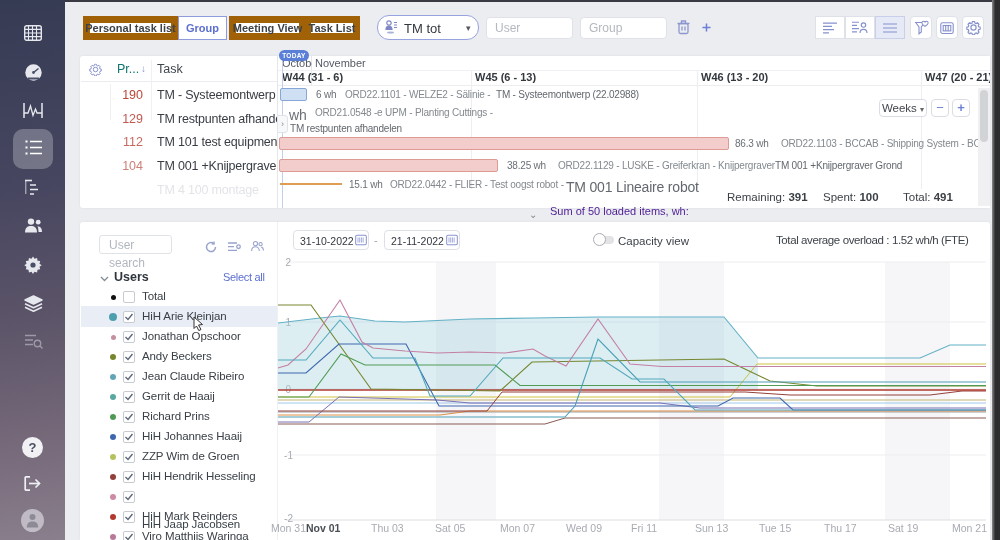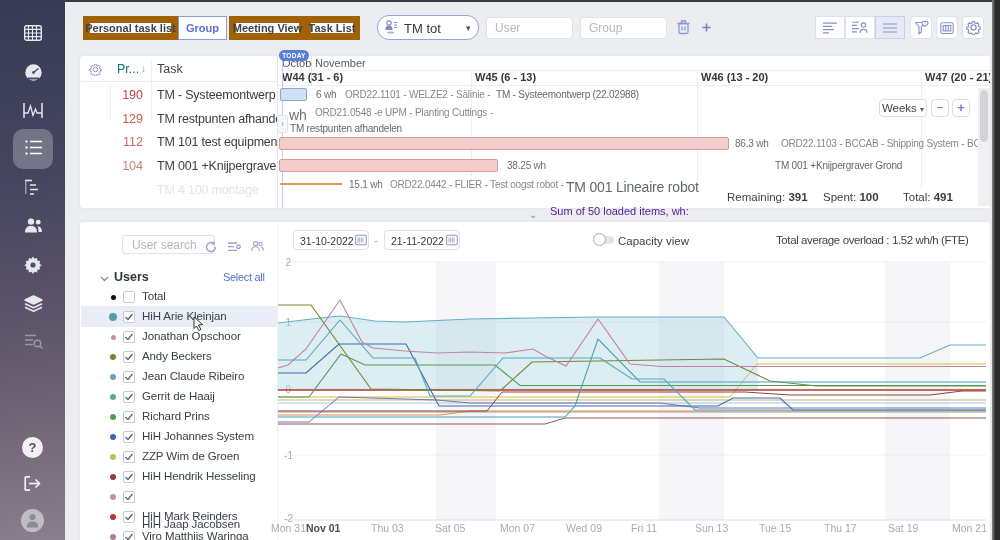--- a/index.html
+++ b/index.html
@@ -239,20 +239,21 @@
   <div class="txt" style="left:11px; top:51px; font-size:14px; letter-spacing:-0.2px; color:#6a7076;">wh</div>
   <div class="txt" style="left:37px; top:51px; font-size:10px; letter-spacing:-0.2px; color:#83898f;">ORD21.0548 -e UPM - Planting Cuttings -</div>
   <div class="txt" style="left:12px; top:67px; font-size:10px; letter-spacing:-0.2px; color:#62686e;">TM restpunten afhandelen</div>
 
   <div class="abs" style="left:1px; top:81px; width:450px; height:13px; background:#f3cdcb; border:1px solid #dd9b96; border-radius:2px;"></div>
   <div class="txt" style="left:457px; top:82px; font-size:10px; letter-spacing:-0.2px; color:#6a7076;">86.3 wh</div>
   <div class="txt" style="left:503px; top:82px; font-size:10px; letter-spacing:-0.2px; color:#83898f;">ORD22.1103 - BCCAB - Shipping System - BCC- Ara</div>
 
   <div class="abs" style="left:1px; top:103px; width:219px; height:13px; background:#f3cdcb; border:1px solid #dd9b96; border-radius:2px;"></div>
   <div class="txt" style="left:229px; top:104px; font-size:10px; letter-spacing:-0.2px; color:#6a7076;">38.25 wh</div>
+  <div class="txt" style="left:280px; top:104px; font-size:10px; letter-spacing:-0.2px; color:#83898f;">ORD22.1129 - LUSKE - Greiferkran - Knijpergraver</div>
   <div class="txt" style="left:497px; top:104px; font-size:10px; letter-spacing:-0.2px; color:#62686e;">TM 001 +Knijpergraver Grond</div>
 
   <div class="abs" style="left:2px; top:127px; width:62px; height:2px; background:#f2b878; border:1px solid #e09c52;"></div>
   <div class="txt" style="left:71px; top:123px; font-size:10px; letter-spacing:-0.2px; color:#6a7076;">15.1 wh</div>
   <div class="txt" style="left:112px; top:123px; font-size:10px; letter-spacing:-0.2px; color:#83898f;">ORD22.0442 - FLIER - Test oogst robot -</div>
   <div class="txt" style="left:288px; top:123px; font-size:14px; letter-spacing:-0.2px; color:#62686e;">TM 001 Lineaire robot</div>
 </div>
 
 <div class="abs" style="left:279px; top:50px; width:30px; height:11px; background:#5a7fd6; border-radius:6px; color:#fff; font-size:6.5px; font-weight:700; text-align:center; line-height:11px; letter-spacing:0.3px;">TODAY</div>
 
@@ -265,21 +266,21 @@
 
 <div class="txt" style="left:550px; top:205px; font-size:11px; color:#4c1d95;">Sum of 50 loaded items, wh:</div>
 <div class="txt" style="left:727px; top:191px; font-size:11.5px; color:#3c4147;">Remaining: <b>391</b></div>
 <div class="txt" style="left:823px; top:191px; font-size:11.5px; color:#3c4147;">Spent: <b>100</b></div>
 <div class="txt" style="left:903px; top:191px; font-size:11.5px; color:#3c4147;">Total: <b>491</b></div>
 
 <div class="txt" style="left:529px; top:209px; font-size:10px; color:#83898f;">⌄</div>
 
 <div class="abs" style="left:277px; top:222px; width:1px; height:318px; background:#eef0f3;"></div>
 
-<div class="abs" style="left:99px; top:235px; width:93px; height:19px; background:#fff; border:1px solid #dfe2e7; border-radius:3px; color:#b2b7bf; font-size:12px; line-height:18px; padding-left:9px;margin-left:23px;">User search</div>
+<div class="abs" style="left:99px; top:235px; width:73px; height:19px; background:#fff; border:1px solid #dfe2e7; border-radius:3px; color:#b2b7bf; font-size:12px; line-height:18px; padding-left:9px;">User search</div>
 <svg class="abs" style="left:205px; top:241px;" width="12" height="12" viewBox="0 0 12 12">
     <g fill="none" stroke="#99a2cc" stroke-width="1.5">
       <path d="M10.5 6 a4.5 4.5 0 1 1 -1.6-3.4"></path>
       <path d="M9 0.5 L9.2 2.9 L6.8 3" stroke-width="1.3"></path>
     </g>
   </svg>
 <svg class="abs" style="left:228px; top:242px;" width="13" height="10" viewBox="0 0 13 10">
     <g fill="none" stroke="#99a2cc" stroke-width="1.3">
       <path d="M0 1 H9 M0 4.7 H6 M0 8.4 H9"></path>
       <circle cx="10.5" cy="4.7" r="1.8"></circle>
@@ -340,21 +341,21 @@
     <div class="abs" style="left:123px; top:411px; width:12px; height:12px; background:#fff; border:1px solid #c6cad1; border-radius:2px;"></div>
     <svg class="abs" style="left:124px; top:412px;" width="10" height="10" viewBox="0 0 10 10">
       <path d="M1.5 5 L4 7.5 L8.5 2" fill="none" stroke="#5d6778" stroke-width="1.4"></path>
     </svg>
     <div class="txt" style="left:142px; top:410px; font-size:11.5px; letter-spacing:-0.1px; color:#3a4047;">Richard Prins</div>
     <div class="abs" style="left:110px; top:434px; width:6px; height:6px; border-radius:50%; background:#3e68ae;"></div>
     <div class="abs" style="left:123px; top:431px; width:12px; height:12px; background:#fff; border:1px solid #c6cad1; border-radius:2px;"></div>
     <svg class="abs" style="left:124px; top:432px;" width="10" height="10" viewBox="0 0 10 10">
       <path d="M1.5 5 L4 7.5 L8.5 2" fill="none" stroke="#5d6778" stroke-width="1.4"></path>
     </svg>
-    <div class="txt" style="left:142px; top:430px; font-size:11.5px; letter-spacing:-0.1px; color:#3a4047;">HiH Johannes System</div>
+    <div class="txt" style="left:142px; top:430px; font-size:11.5px; letter-spacing:-0.1px; color:#3a4047;">HiH Johannes Haaij</div>
     <div class="abs" style="left:110px; top:454px; width:6px; height:6px; border-radius:50%; background:#b5c25e;"></div>
     <div class="abs" style="left:123px; top:451px; width:12px; height:12px; background:#fff; border:1px solid #c6cad1; border-radius:2px;"></div>
     <svg class="abs" style="left:124px; top:452px;" width="10" height="10" viewBox="0 0 10 10">
       <path d="M1.5 5 L4 7.5 L8.5 2" fill="none" stroke="#5d6778" stroke-width="1.4"></path>
     </svg>
     <div class="txt" style="left:142px; top:450px; font-size:11.5px; letter-spacing:-0.1px; color:#3a4047;">ZZP Wim de Groen</div>
     <div class="abs" style="left:110px; top:474px; width:6px; height:6px; border-radius:50%; background:#93403a;"></div>
     <div class="abs" style="left:123px; top:471px; width:12px; height:12px; background:#fff; border:1px solid #c6cad1; border-radius:2px;"></div>
     <svg class="abs" style="left:124px; top:472px;" width="10" height="10" viewBox="0 0 10 10">
       <path d="M1.5 5 L4 7.5 L8.5 2" fill="none" stroke="#5d6778" stroke-width="1.4"></path>

